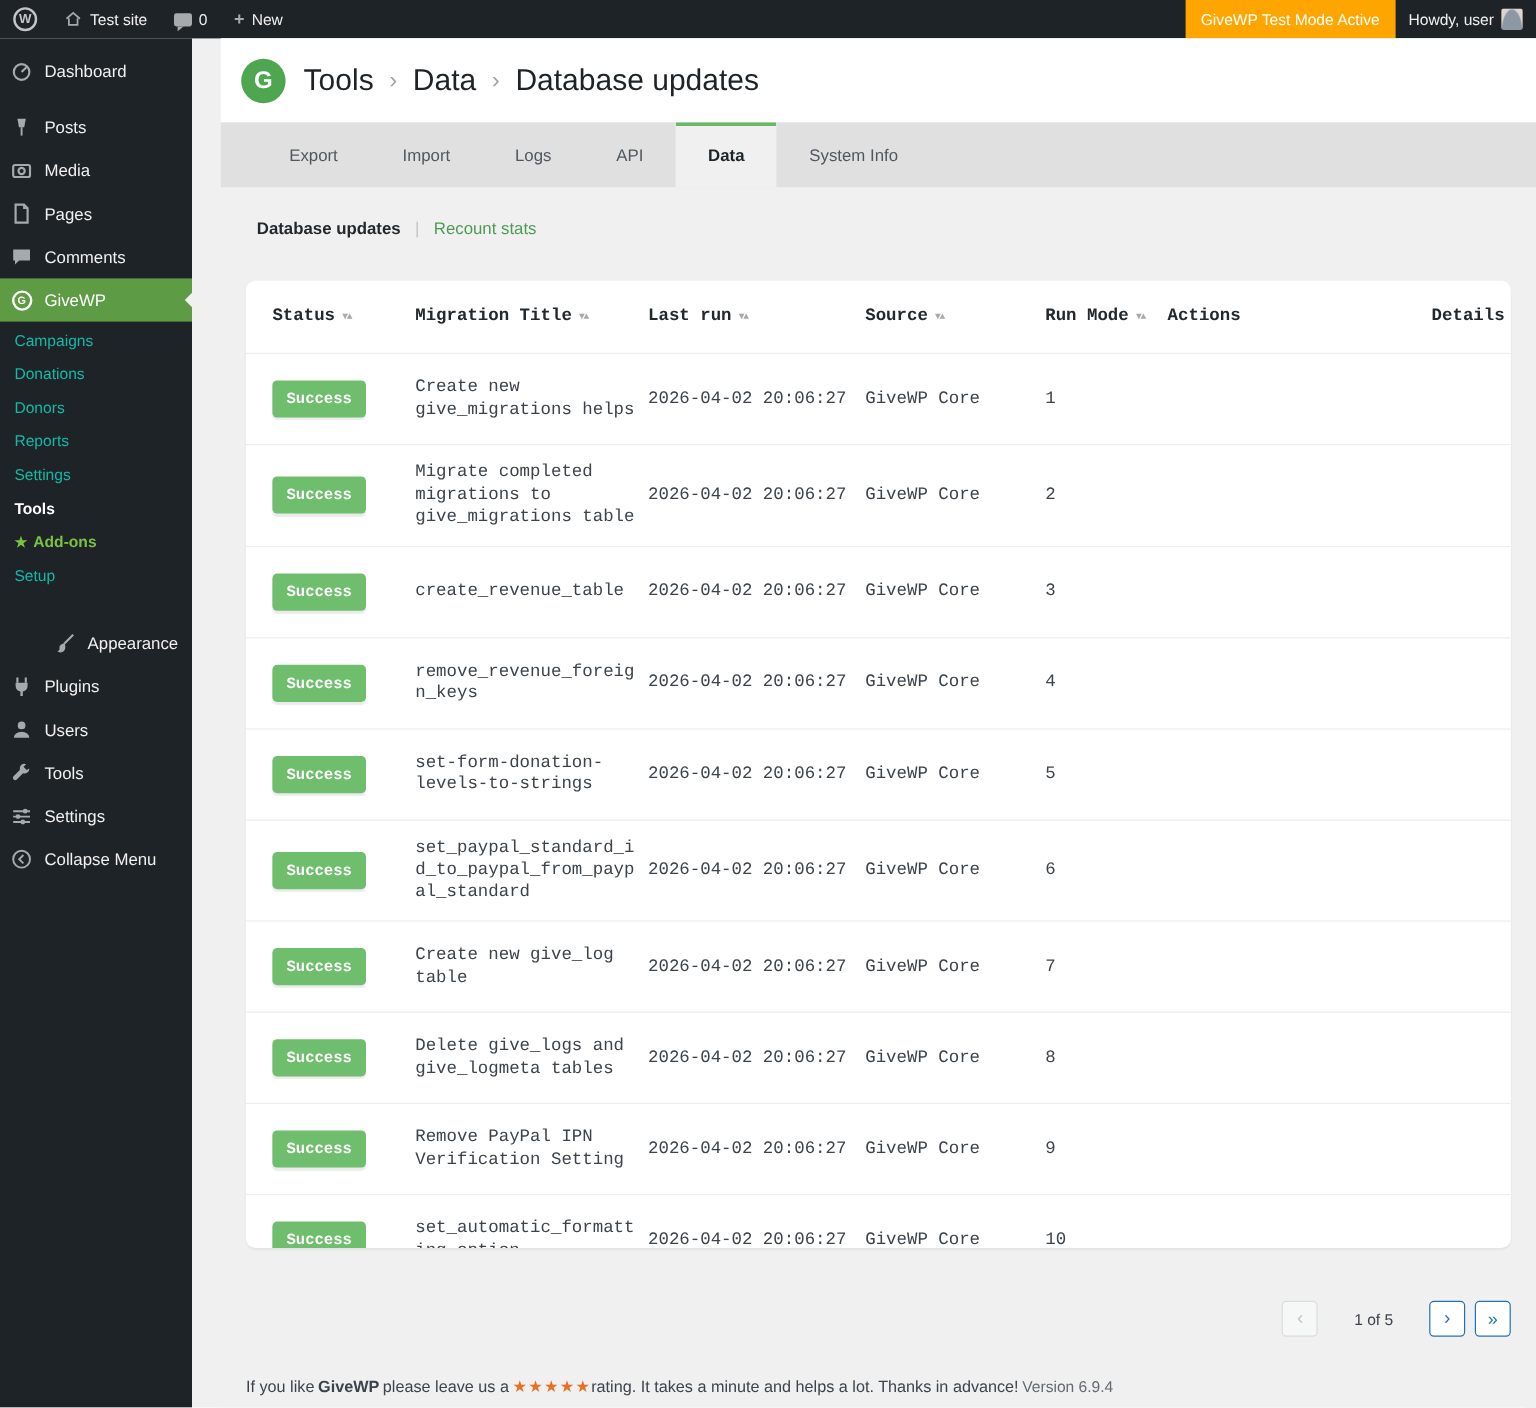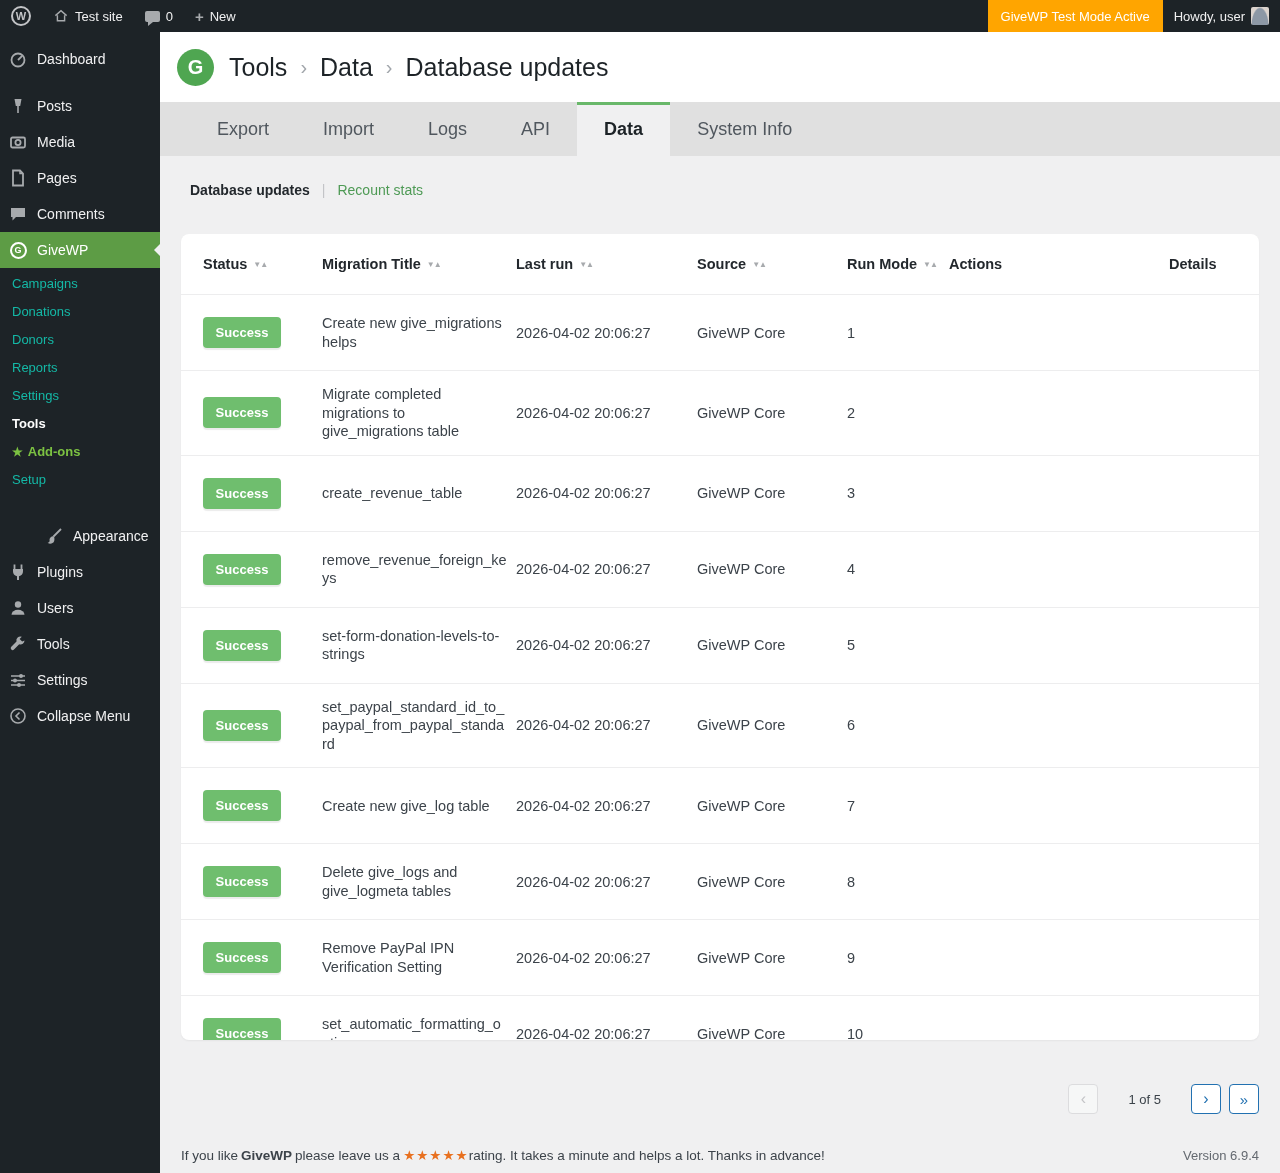--- a/index.html
+++ b/index.html
@@ -36,21 +36,21 @@
   }
   .avatar {
     width:18px; height:18px; border-radius:2px;
     background:
       radial-gradient(circle at 50% 30%, #8d98a5 3.5px, transparent 4.5px),
       radial-gradient(ellipse at 50% 105%, #8d98a5 8px, transparent 9px),
       #dcd4ce;
   }
 
   
-  .layout { flex:1; display:flex; min-height:0; }
+  .layout { flex:1; display:flex; min-height:0;gap:24px; }
   .sidebar { flex:0 0 160px; width:160px; background:#1d2327; color:#f0f0f1; padding-top:9px; }
   .menu-item {
     display:flex; align-items:center; gap:9px; padding:8px 8px; font-size:14px;
     cursor:pointer; position:relative; line-height:18px;
   }
   .menu-item .mi-icon { width:20px; height:20px; display:flex; align-items:center; justify-content:center; flex:0 0 20px; }
   .sep-after { margin-bottom:11px; }
   .sep-before { margin-top:14px;margin-left:36px; }
   .menu-item.active { background:#5d9c45; color:#fff; }
   .menu-item.active::after {
@@ -72,32 +72,33 @@
   .content { flex:1; display:flex; flex-direction:column; background:#f0f0f1; min-width:0; }
   .page-header { flex:0 0 70px; background:#fff; display:flex; align-items:center; gap:15px; padding:0 20px 0 17px; }
   .give-logo {
     width:37px; height:37px; border-radius:50%; background:#4fa651; color:#fff;
     font-size:20px; font-weight:bold; display:flex; align-items:center; justify-content:center;
   }
   .breadcrumb { display:flex; align-items:center; gap:13px; font-size:25px; font-weight:500; color:#1d2327; }
   .crumb-sep { color:#a0a5aa; font-size:20px; font-weight:400; }
 
   .tab-bar { flex:0 0 54px; background:#e0e0e0; display:flex; padding-left:30px; }
-  .tab { padding:0 27px; display:flex; align-items:center; font-size:18px; color:#50575e; cursor:pointer; }
+  .tab { padding:0 27px; display:flex; align-items:center; font-size:14px; color:#50575e; cursor:pointer; }
   .tab.active { background:#f0f0f1; color:#1d2327; font-weight:bold; box-shadow:inset 0 3px 0 0 #69b86a; }
 
   .subnav { padding:26px 30px 0; display:flex; align-items:center; gap:12px; font-size:14px; }
   .subnav-current { font-weight:bold; color:#23282d; }
   .subnav-sep { color:#c3c4c7; }
   .subnav-link { color:#4e9a55; cursor:pointer; }
 
   
   .table-card {
     margin:36px 21px 16px; background:#fff; border-radius:8px; overflow:hidden;
     box-shadow:0 1px 2px rgba(0,0,0,0.05);
+    font-family:Liberation Mono, monospace;
   }
   .trow {
     display:grid;
     grid-template-columns:119px 194px 181px 150px 102px 220px 1fr;
     padding-left:22px; align-items:center;
   }
   .thead { height:60px; font-size:14.5px; font-weight:bold; color:#23282d; }
   .th { display:flex; align-items:center; gap:6px; }
   .sort-icon { font-size:8px; color:#a7aaad; letter-spacing:-1px; }
   .tbody-row { min-height:76px; border-top:1px solid #ededee; font-size:14.5px; color:#3c434a; padding-top:14px; padding-bottom:14px; }
@@ -110,21 +111,21 @@
 
   
   .pagination { margin:28px 21px 0; display:flex; justify-content:flex-end; align-items:center; gap:8px; font-size:13px; color:#3c434a; }
   .page-btn {
     width:30px; height:30px; border:1px solid #2271b1; border-radius:4px; background:#fff; color:#2271b1;
     display:flex; align-items:center; justify-content:center; font-size:16px; cursor:pointer;
   }
   .page-btn.last { font-size:15px; }
   .page-btn.disabled { border-color:#dcdcde; color:#c3c4c7; background:#f6f7f7; cursor:default; }
   .page-label { margin:0 22px; }
-  .page-footer { margin:33px 21px 10px; display:flex; justify-content:space-between; align-items:center; font-size:13.5px; color:#3c434a; }
+  .page-footer { margin:33px 21px 10px; display:flex; align-items:center; font-size:13.5px; color:#3c434a; }
   .footer-left span, .footer-left strong { margin-right:3px; }
   .stars { color:#e8701f; letter-spacing:1px; cursor:pointer; }
   .version { color:#646970; font-size:13px; }
 
   svg.mi { display:block; }
 </style>
 </head>
 <body>
 
 <div class="screen">

